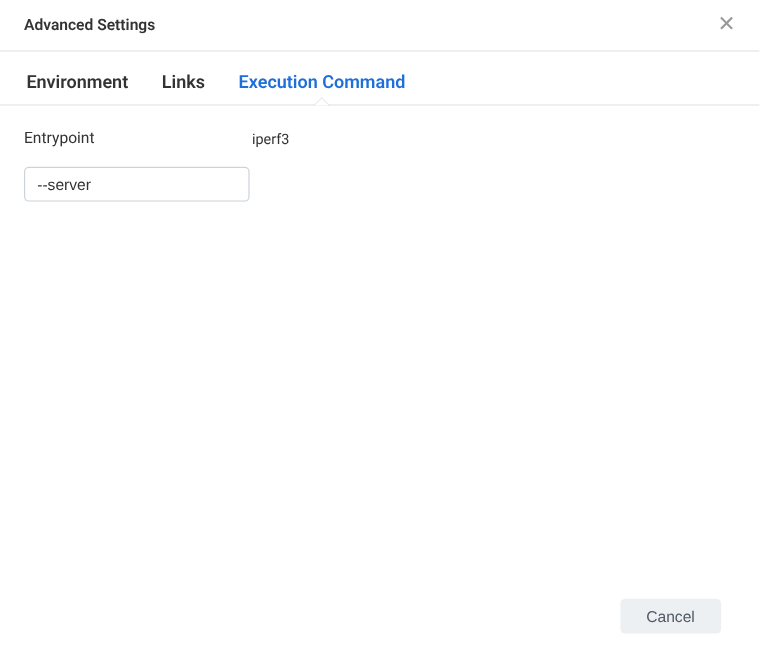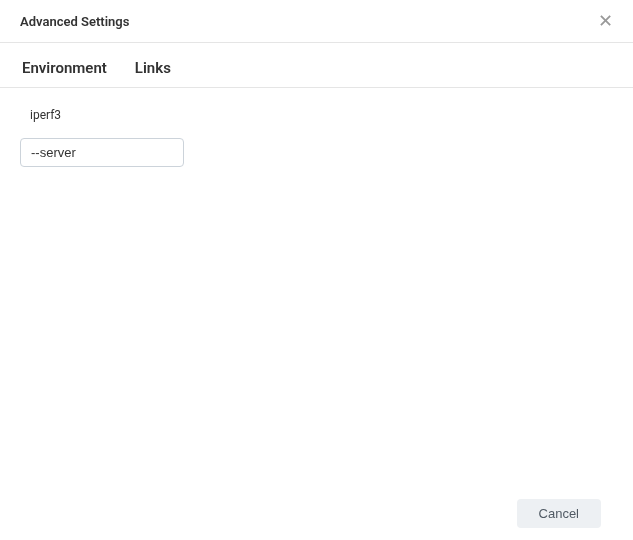--- a/index.html
+++ b/index.html
@@ -86,21 +86,21 @@
       width: 180px;
       font-size: 13px;
       color: #333;
     }
     .form-value {
       font-size: 12px;
       color: #333;
       padding-left: 10px;
     }
     .form-input {
-      width: 164px;
+      width: 188px;
       padding: 6px 10px;
       border: 1px solid #ccd3da;
       border-radius: 4px;
       font-size: 13px;
       color: #333;
       outline: none;
     }
     .footer {
       position: absolute;
       bottom: 0;
@@ -134,24 +134,26 @@
 <body>
 
 <div class="header">
   <span class="header-title">Advanced Settings</span>
   <span class="close-icon">✕</span>
 </div>
 
 <div class="tabs">
   <div class="tab">Environment</div>
   <div class="tab">Links</div>
+  <div class="tab active">Execution Command</div>
 </div>
 
 <div class="content">
   <div class="form-row">
+    <span class="form-label">Entrypoint</span>
     <span class="form-value">iperf3</span>
   </div>
   <div class="form-row">
     <input type="text" class="form-input" value="--server" style="">
   </div>
 </div>
 
 <div class="footer">
   <button class="btn btn-cancel">Cancel</button>
 </div>

